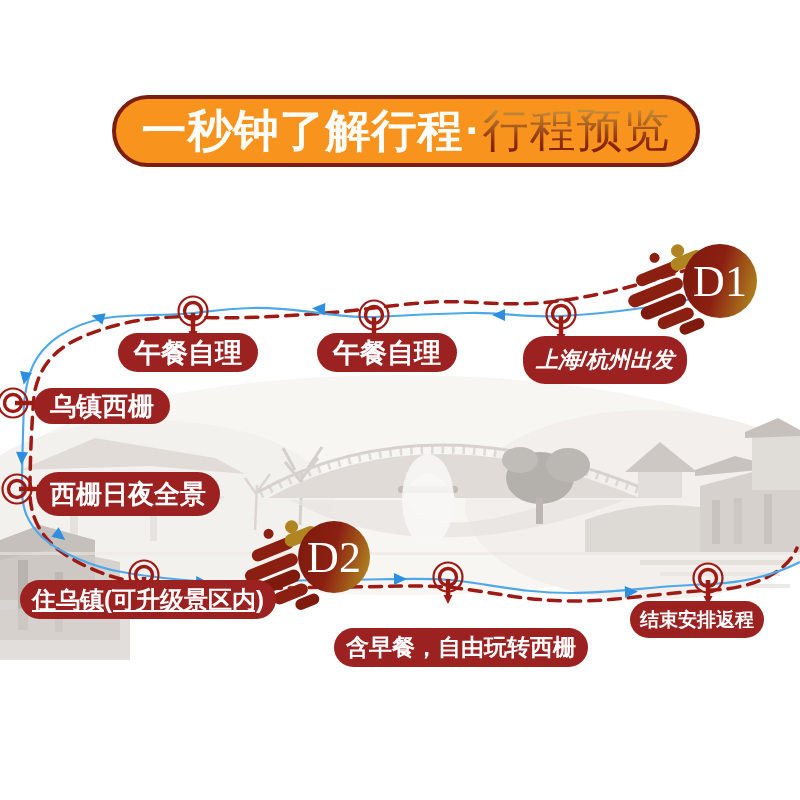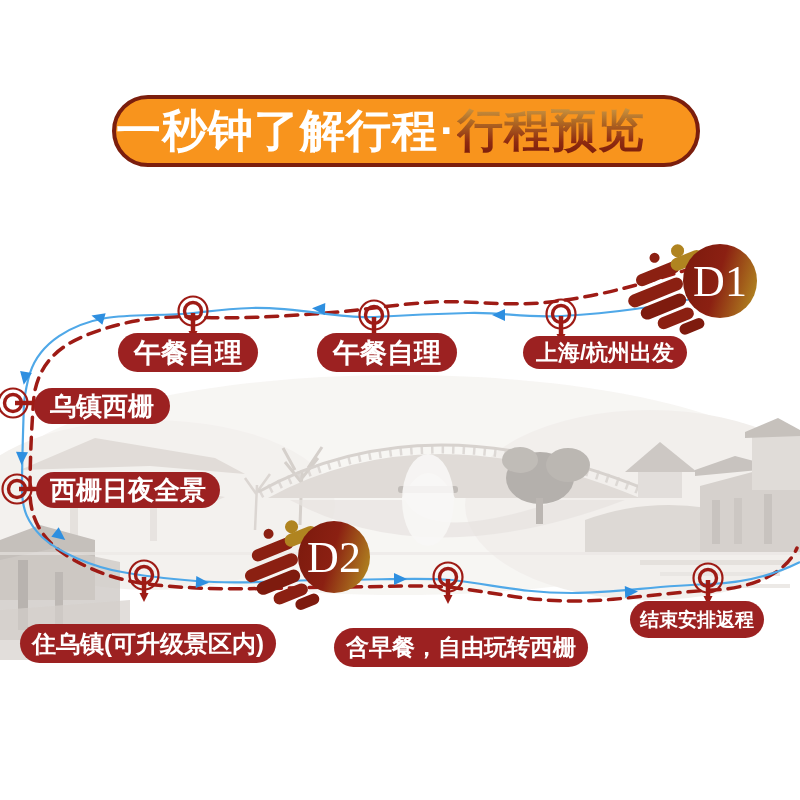--- a/index.html
+++ b/index.html
@@ -10,45 +10,45 @@
   html,body{margin:0;padding:0;background:#fff;}
   #stage{position:relative;width:800px;height:800px;background:#ffffff;overflow:hidden;
          font-family:"Liberation Sans","DejaVu Sans",sans-serif;}
   svg.layer{position:absolute;left:0;top:0;}
 
   
   .banner{
     position:absolute;left:112px;top:95px;width:588px;height:72px;
     background:var(--banner-orange);border:4px solid var(--banner-border);
     border-radius:42px;box-sizing:border-box;
-    display:flex;align-items:center;white-space:nowrap;
+    display:flex;align-items:center;justify-content:center;white-space:nowrap;
   }
   .banner-main{color:#ffffff;font-size:45px;font-weight:bold;letter-spacing:1px;}
   .banner-dot{color:#ffffff;font-size:45px;font-weight:bold;margin:0 2px;}
-  .banner-accent{color:#8e2a10;font-size:46px;font-weight:bold;letter-spacing:1px;}
+  .banner-accent{color:#8e2a10;font-size:46px;font-weight:normal;letter-spacing:1px;}
   @supports ((-webkit-background-clip:text) or (background-clip:text)){
     .banner-accent{
       background:linear-gradient(180deg,#d8ab52 0%,#b06a24 35%,#8e2a10 68%,#6f1608 100%);
       -webkit-background-clip:text;background-clip:text;
       color:transparent;-webkit-text-fill-color:transparent;
     }
   }
 
   
   .pill{
     position:absolute;background:var(--pill-red);color:#fff;font-weight:bold;
     border-radius:22px;display:flex;align-items:center;justify-content:center;
     white-space:nowrap;padding:16px 16px;box-sizing:border-box;
   }
   .pill-lunch    {left:118px;top:333px;height:39px;font-size:27px;}
   .pill-dongzha  {left:317px;top:333px;height:39px;font-size:27px;}
-  .pill-depart   {left:523px;top:336px;height:33px;font-size:22px;padding:0 13px;}
+  .pill-depart   {left:523px;top:336px;height:48px;font-size:22px;padding:0 13px;font-style:italic;}
   .pill-xizha    {left:34px; top:388px;height:36px;font-size:26px;}
-  .pill-xizhaview{left:36px; top:472px;height:36px;font-size:26px;padding:0 14px;}
-  .pill-stay     {left:20px; top:624px;height:39px;font-size:24px;padding:0 12px;}
+  .pill-xizhaview{left:36px; top:472px;height:44px;font-size:26px;padding:0 14px;}
+  .pill-stay     {left:20px; top:580px;height:39px;font-size:24px;padding:0 12px;text-decoration:underline;}
   .pill-breakfast{left:334px;top:628px;height:39px;font-size:23px;padding:0 12px;}
   .pill-return   {left:630px;top:601px;height:37px;font-size:19px;padding:0 10px;}
 
   
   .route-blue{fill:none;stroke:var(--route-blue);stroke-width:2.2px;}
   .route-red{fill:none;stroke:var(--route-red-dashed);stroke-width:3.5px;stroke-dasharray:12 8;stroke-linecap:round;}
   .arrow{fill:var(--arrow-blue);}
   .pin-outer{fill:none;stroke:var(--route-red-dashed);stroke-width:2.2px;}
   .pin-inner{fill:none;stroke:var(--route-red-dashed);stroke-width:3.4px;}
   .pin-stem{stroke:var(--route-red-dashed);stroke-width:4.5px;}

